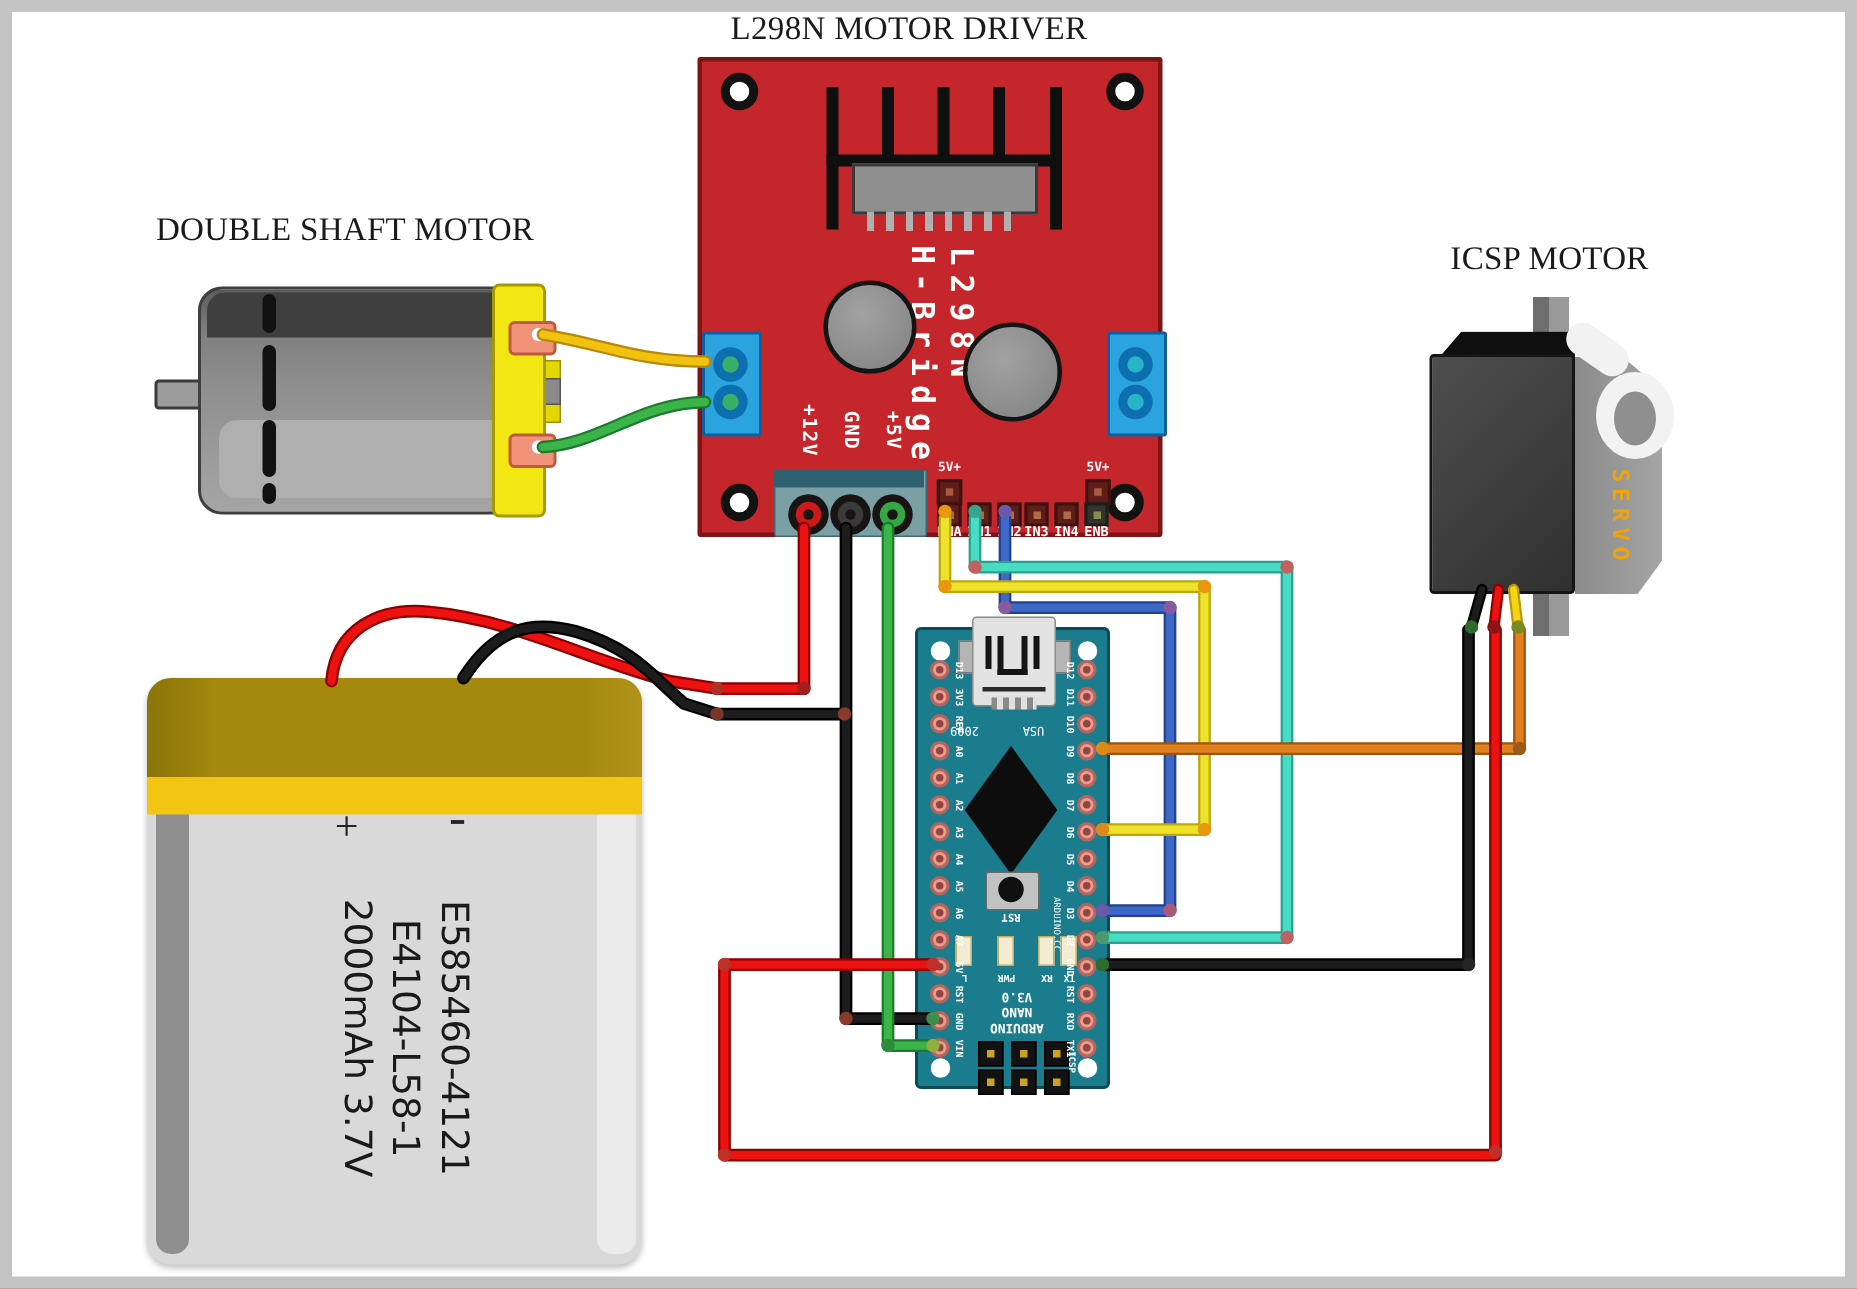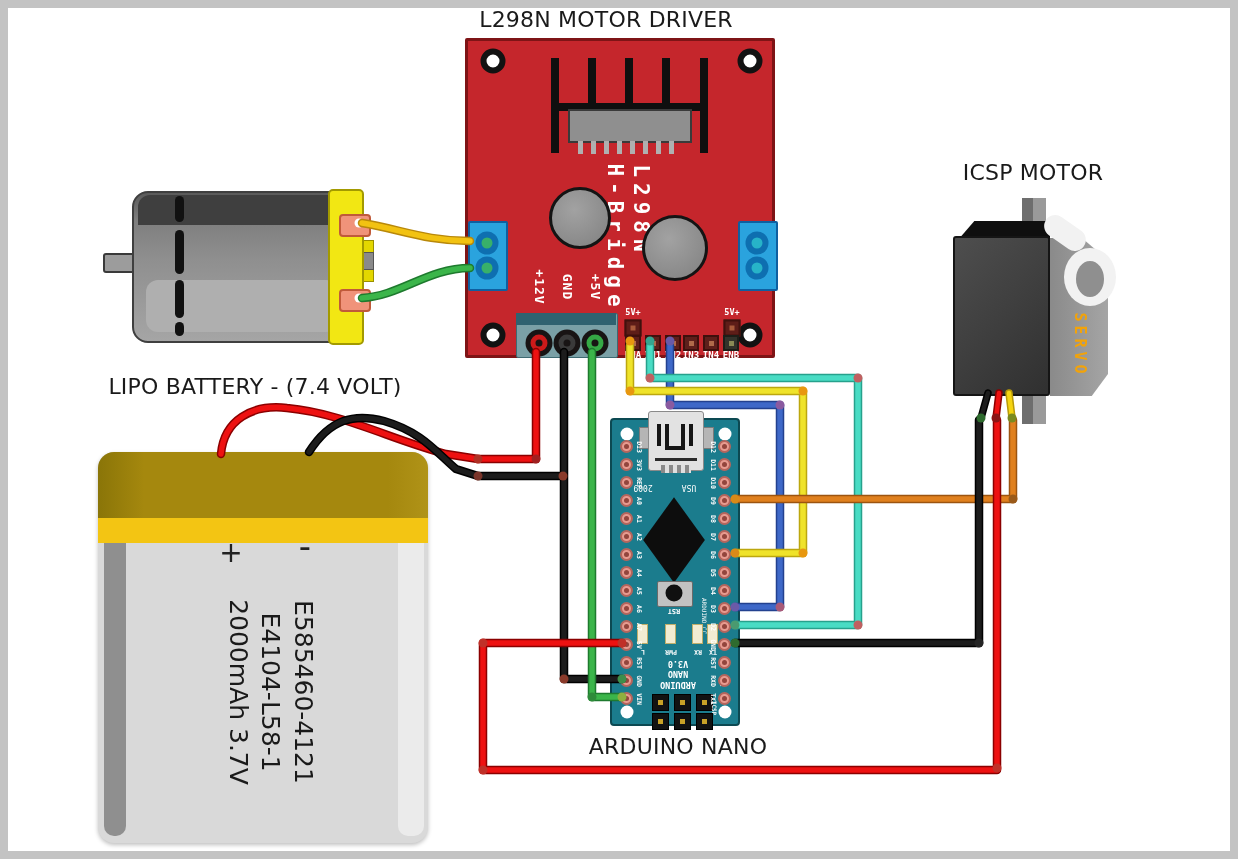--- a/index.html
+++ b/index.html
@@ -1,19 +1,19 @@
 <!DOCTYPE html>
 <html><head>
 <meta charset="utf-8">
 <style>
   html,body{margin:0;padding:0;background:#888;}
   #canvas{position:relative;width:1238px;height:859px;background:#C3C3C3;overflow:hidden;
           font-family:"DejaVu Sans",sans-serif;}
   .abs{position:absolute;}
-  .cc{transform:translate(-50%,-50%);}
+  .cc{transform:translate(-50%,-50%);font-family:Liberation Serif, serif;}
   .r90{transform:translate(-50%,-50%) rotate(90deg);}
   .r180{transform:translate(-50%,-50%) rotate(180deg);}
   .title{font-size:22px;color:#1A1A1A;white-space:nowrap;letter-spacing:0.2px;}
   .silk{color:#FFF;font-family:"DejaVu Sans Mono",monospace;font-weight:bold;white-space:nowrap;}
   .hole{background:#FFF;border:6px solid #121212;border-radius:50%;width:13px;height:13px;}
   .ahole{background:#FFF;border-radius:50%;width:13px;height:13px;}
   .hs{background:#0F0F0F;}
   .cap{border-radius:50%;background:radial-gradient(circle at 40% 35%,#A2A2A2,#808080);border:3px solid #141414;}
   .tblock{background:#2AA3DE;border:2px solid #0F5FA0;border-radius:2px;box-sizing:border-box;}
   .tcirc{border-radius:50%;}
@@ -22,23 +22,22 @@
   .icsp>div{width:5px;height:5px;background:#C9A227;}
   #wires{position:absolute;left:0;top:0;pointer-events:none;}
 </style>
 </head>
 <body>
 
 <div id="canvas">
   <div class="abs" style="left:8px;top:8px;width:1222px;height:843px;background:#FFF;"></div>
 
   <div class="abs cc title" style="left:606px;top:19px;">L298N MOTOR DRIVER</div>
+  <div class="abs cc title" style="left:230px;top:153px;">DOUBLE SHAFT MOTOR</div>
   <div class="abs cc title" style="left:1033px;top:172px;">ICSP MOTOR</div>
-  <div class="abs cc title" style="left:255px;top:386px;">LIPO BATTERY - (7.4 VOLT)</div>
-  <div class="abs cc title" style="left:678px;top:746px;">ARDUINO NANO</div>
 
   <div class="abs" style="left:0;top:0;">
     <div class="abs" style="left:103px;top:253px;width:36px;height:16px;background:#9C9C9C;border:2px solid #3A3A3A;border-radius:3px;"></div>
     <div class="abs" style="left:132px;top:191px;width:216px;height:148px;border-radius:16px;border:2px solid #3F3F3F;
                 background:linear-gradient(180deg,#5A5A5A 0%,#7E7E7E 18%,#8F8F8F 45%,#A5A5A5 100%);"></div>
     <div class="abs" style="left:138px;top:195px;width:204px;height:30px;background:#3F3F3F;border-radius:12px 12px 0 0;"></div>
     <div class="abs" style="left:146px;top:280px;width:192px;height:52px;background:#AFAFAF;border-radius:12px;"></div>
     <div class="abs" style="left:175px;top:196px;width:9px;height:26px;background:#111;border-radius:5px;"></div>
     <div class="abs" style="left:175px;top:230px;width:9px;height:44px;background:#111;border-radius:5px;"></div>
     <div class="abs" style="left:175px;top:280px;width:9px;height:38px;background:#111;border-radius:5px;"></div>

